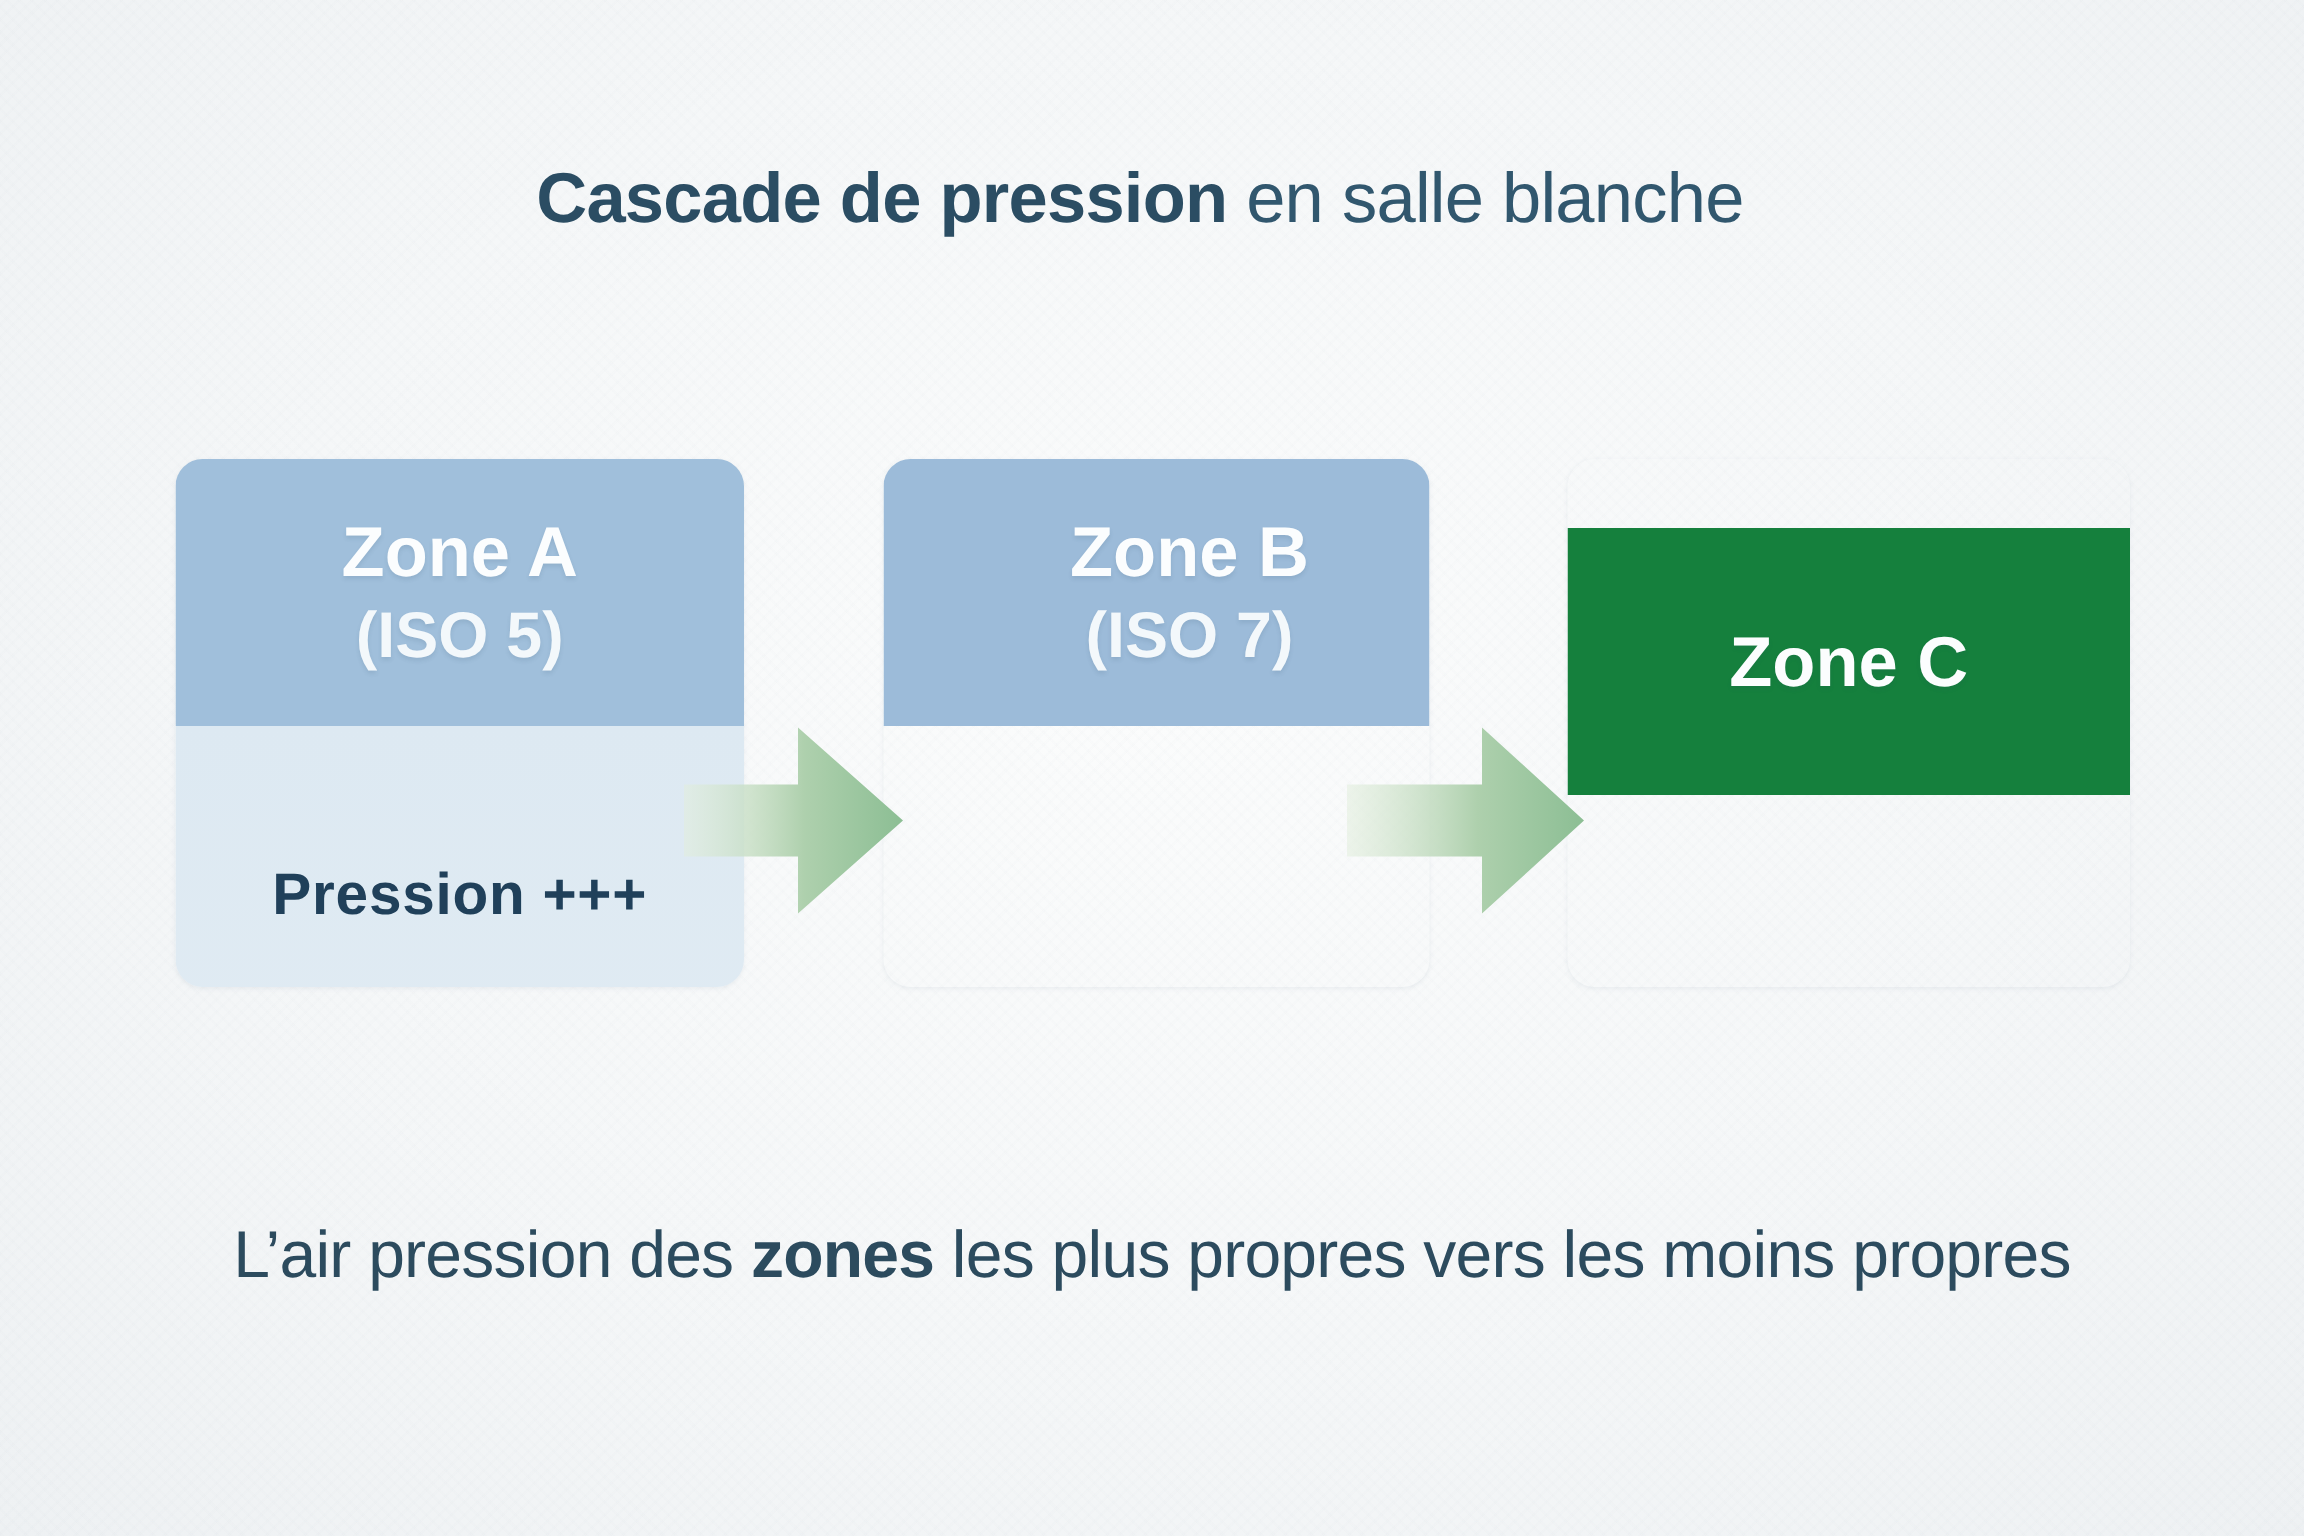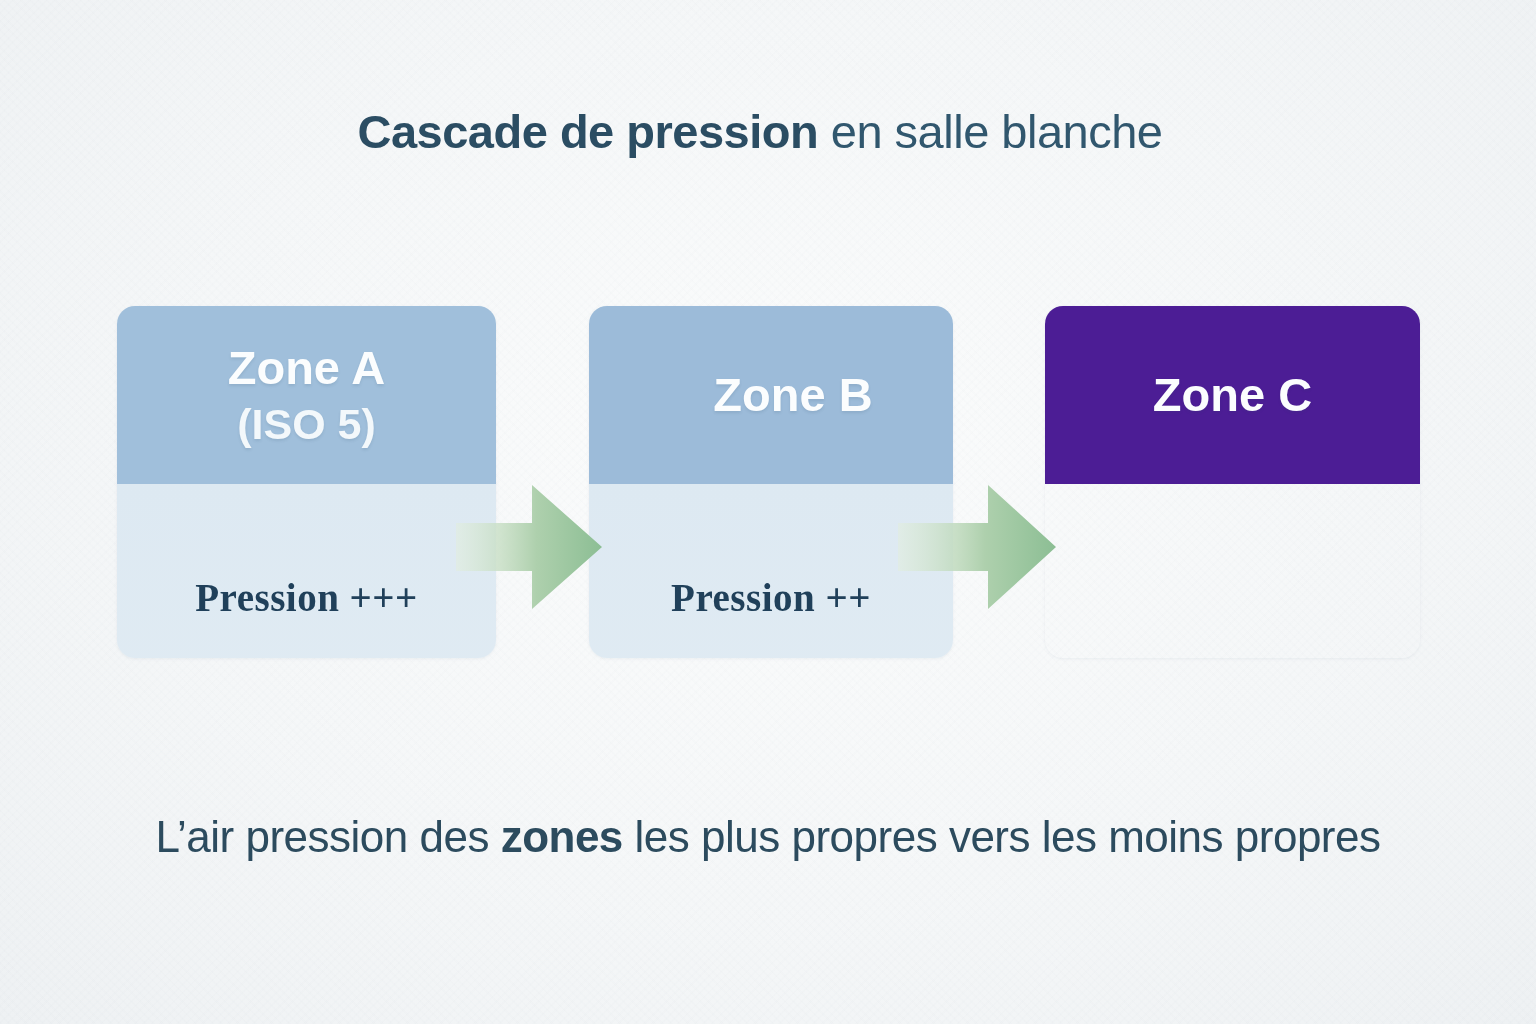--- a/index.html
+++ b/index.html
@@ -55,21 +55,20 @@
   }
   .zone-name { font-size: 47px; font-weight: 700; line-height: 1.25; }
   .zone-iso  { font-size: 43px; font-weight: 700; line-height: 1.25; color: #f3f8fb; }
 
   .card-body {
     height: 226px;
     background: linear-gradient(180deg, #dde9f2 0%, #e0ebf3 100%);
     display: flex;
     align-items: center;
     justify-content: center;
-    font-family: Liberation Serif, serif;
   }
   .pressure {
     font-size: 39px;
     font-weight: 700;
     color: #20405a;
     letter-spacing: 0.5px;
   }
 
   .flow-arrow { position: absolute; }
   .flow-arrow-1 { left: 456px; top: 483px; }
@@ -99,28 +98,26 @@
     <div class="zone-iso">(ISO 5)</div>
   </div>
   <div class="card-body">
     <div class="pressure">Pression +++</div>
   </div>
 </div>
 
 <div class="card card-b">
   <div class="card-header" style="background-color: rgb(156, 187, 217); padding-left: 44px;">
     <div class="zone-name">Zone B</div>
-  </div>
-  <div class="card-body">
-    <div class="pressure">Pression ++</div>
+    <div class="zone-iso">(ISO 7)</div>
   </div>
 </div>
 
 <div class="card card-c">
-  <div class="card-header" style="background-color: #4c1d95;">
+  <div class="card-header" style="background-color: #15803d; margin-top: 46px;">
     <div class="zone-name">Zone C</div>
   </div>
 </div>
 
 <svg class="flow-arrow flow-arrow-1" width="150" height="128" viewBox="0 0 150 128">
   <defs>
     <linearGradient id="grad-arrow-1" x1="0" y1="0" x2="1" y2="0">
       <stop offset="0" stop-color="#e2eedd" stop-opacity="0.55"></stop>
       <stop offset="0.55" stop-color="#aed0ad"></stop>
       <stop offset="1" stop-color="#8cbe94"></stop>

